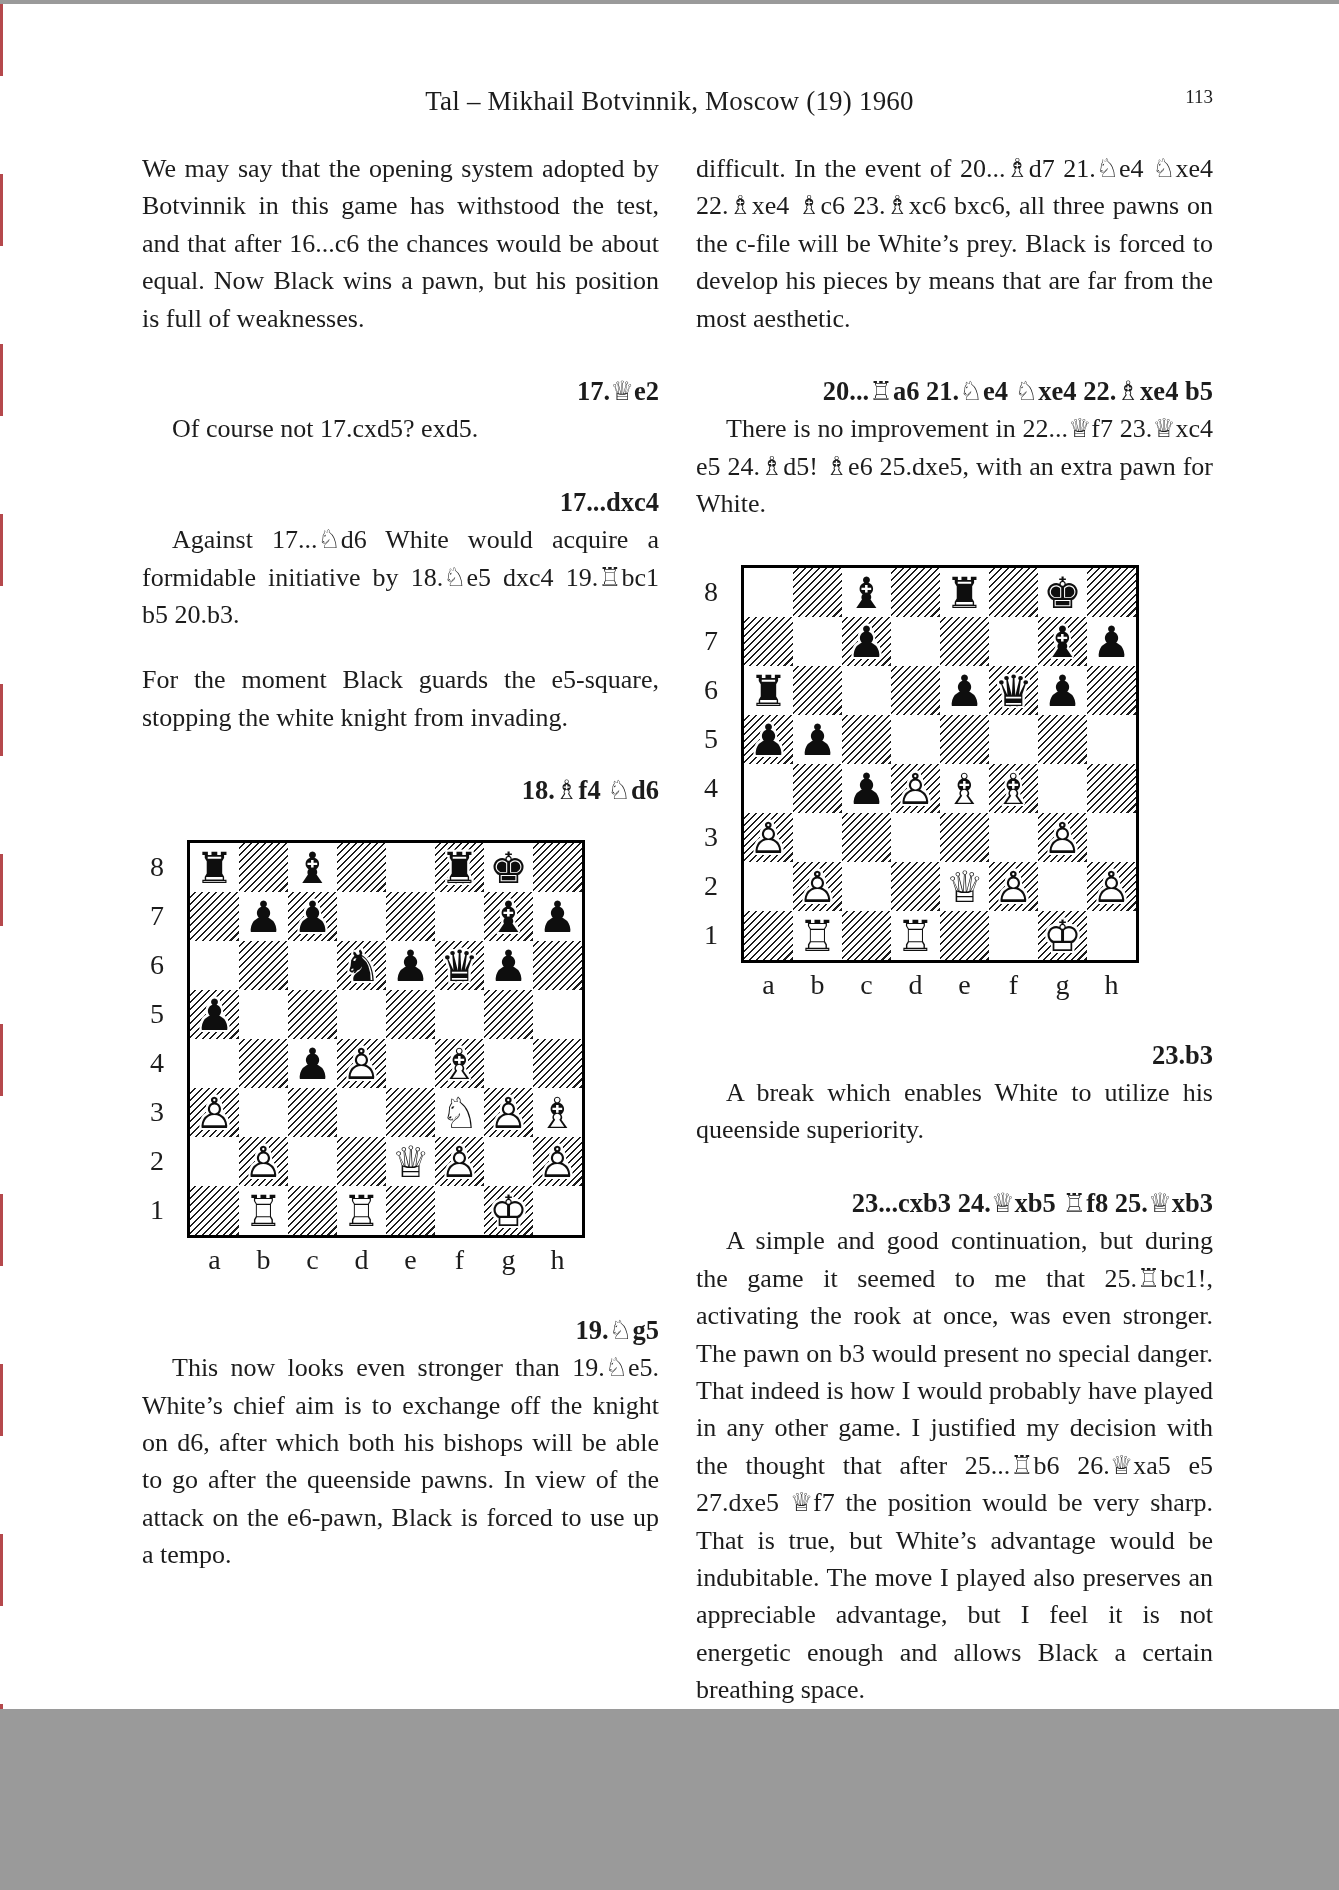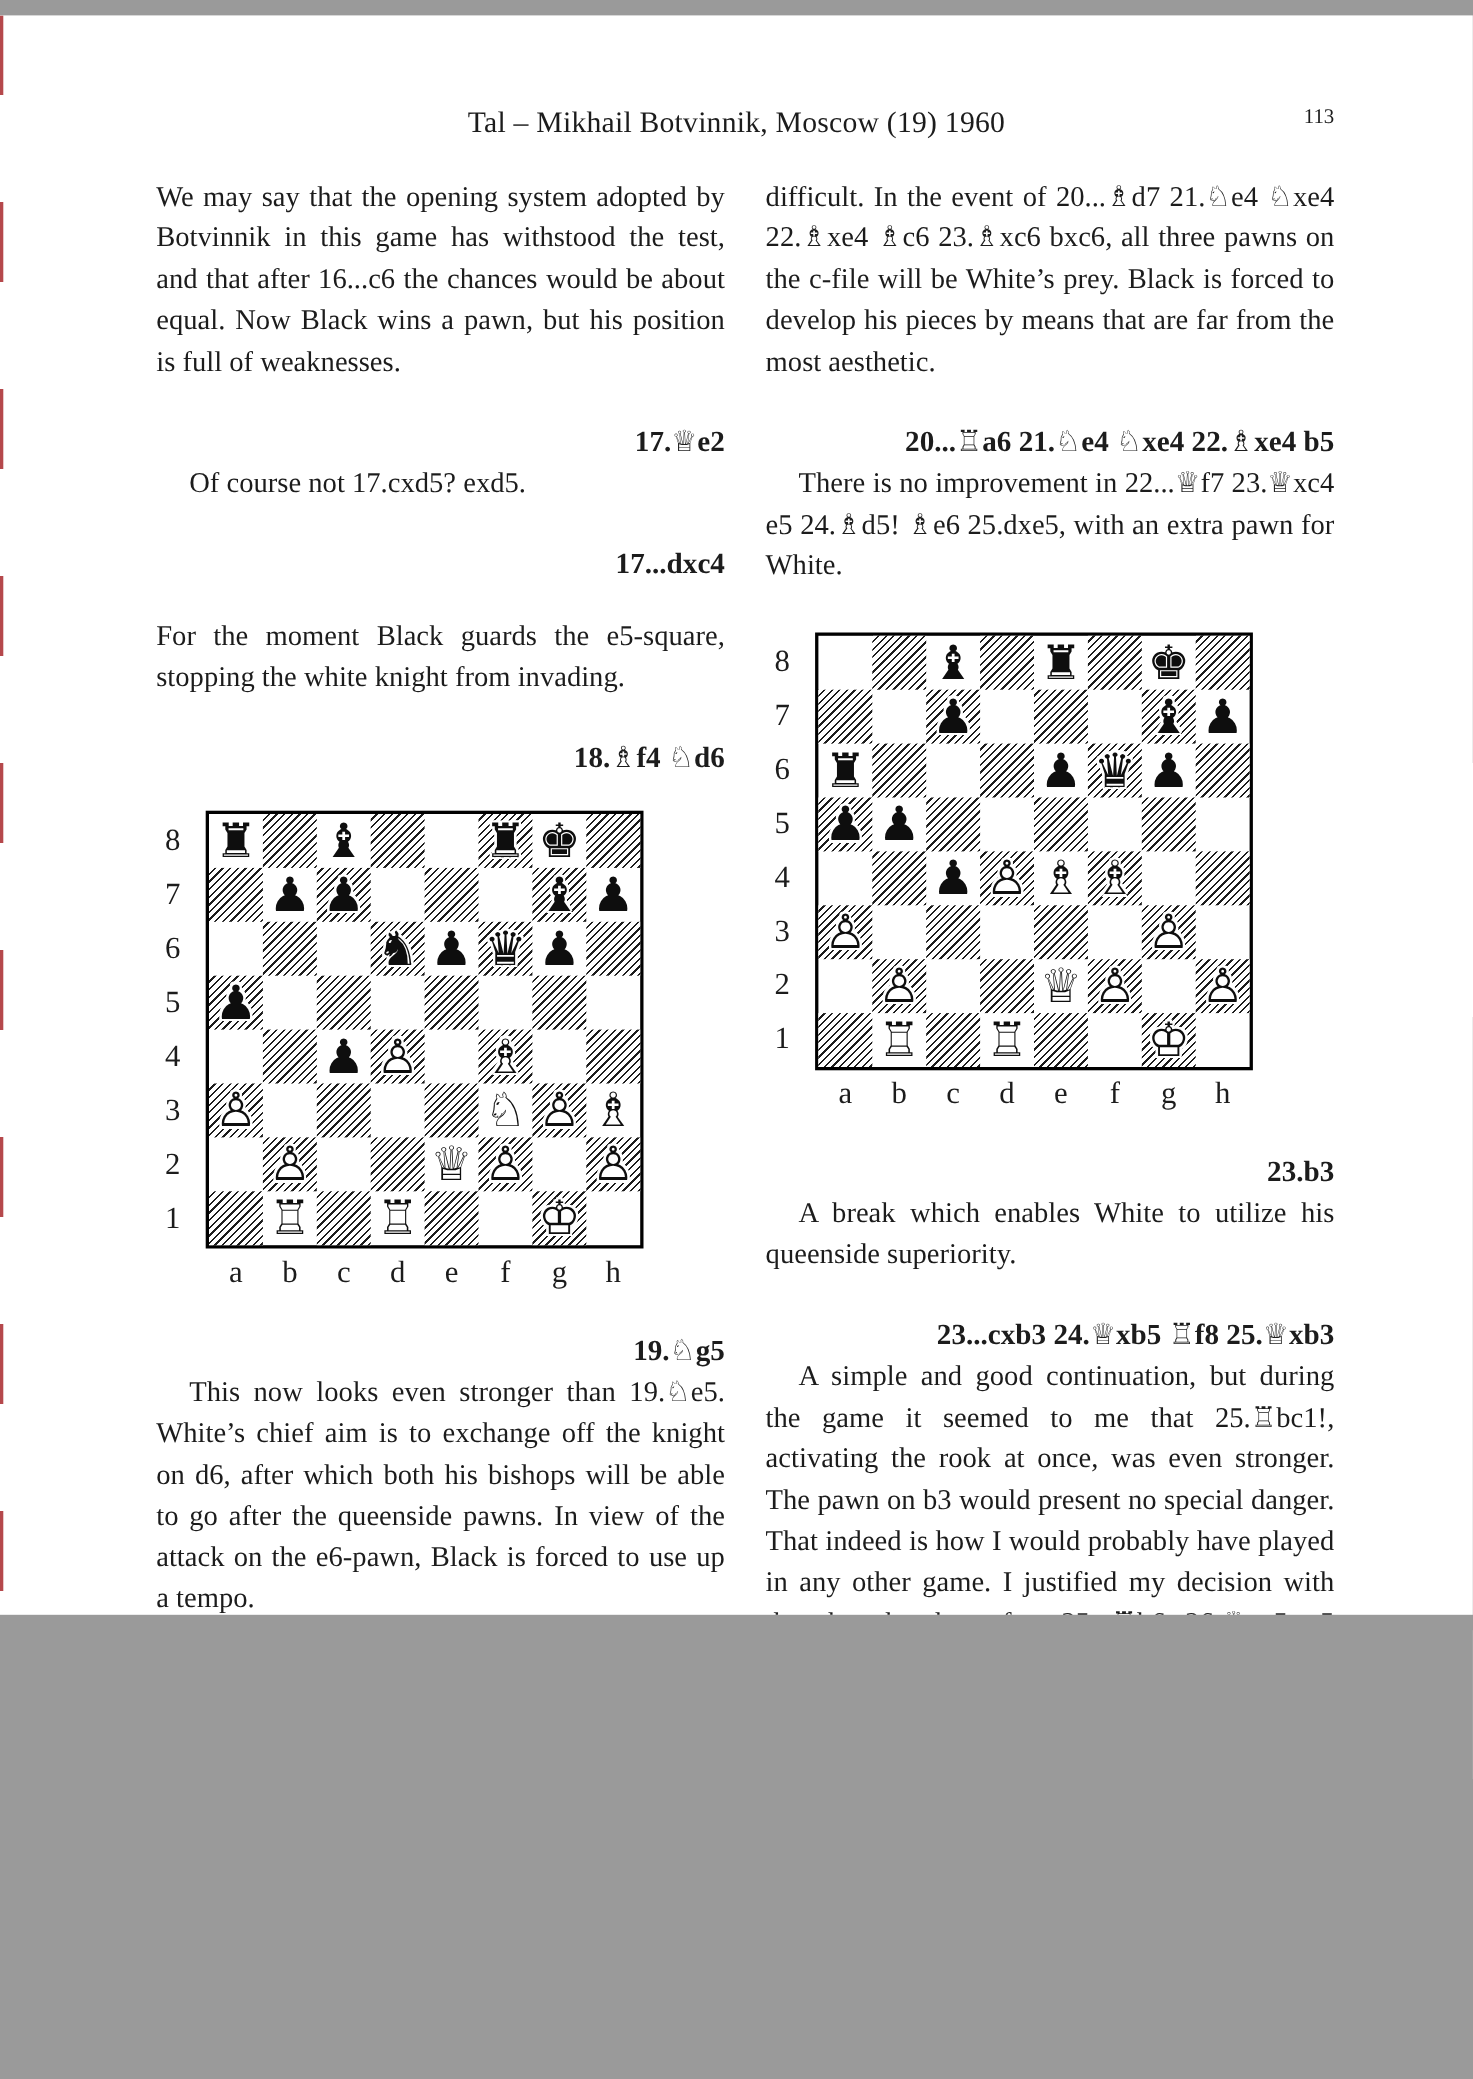--- a/index.html
+++ b/index.html
@@ -1,19 +1,19 @@
 <!DOCTYPE html>
 <html><head>
 <meta charset="utf-8">
 <style>
   html,body{margin:0;padding:0;background:#9a9a9a;}
   .page{
-    position:relative;width:1339px;height:1454px;background:#ffffff;
+    position:relative;width:1339px;height:1705px;background:#ffffff;
     font-family:"Liberation Serif","DejaVu Serif","DejaVu Sans",serif;
-    color:#1c1c1c;overflow:hidden;margin:14px auto;
+    color:#1c1c1c;overflow:hidden;margin:4px auto;
   }
   .scan-edge{
     position:absolute;left:0;top:0;width:3px;height:100%;
     background:repeating-linear-gradient(to bottom,
       #a8282c 0 72px, transparent 72px 170px);
     opacity:.85;
   }
   .running-head{position:absolute;top:82px;left:0;width:100%;text-align:center;font-size:27px;letter-spacing:.2px;}
   .page-number{position:absolute;top:82px;right:126px;font-size:19px;}
   .col{position:absolute;top:146px;width:517px;font-size:26px;line-height:37.4px;text-align:justify;}
@@ -60,20 +60,21 @@
 
 <div class="page">
   <div class="scan-edge"></div>
   <div class="running-head">Tal – Mikhail Botvinnik, Moscow (19) 1960</div>
   <div class="page-number">113</div>
   <div class="col col-left">
       <p class="para fig">We may say that the opening system adopted by Botvinnik in this game has withstood the test, and that after 16...c6 the chances would be about equal. Now Black wins a pawn, but his position is full of weaknesses.</p>
       <p class="move fig">17.♕e2</p>
       <p class="para fig indent">Of course not 17.cxd5? exd5.</p>
       <p class="move fig">17...dxc4</p>
+      <p class="para fig indent">Against 17...♘d6 White would acquire a formidable initiative by 18.♘e5 dxc4 19.♖bc1 b5 20.b3.</p>
       <p class="para fig spaced">For the moment Black guards the e5-square, stopping the white knight from invading.</p>
       <p class="move fig">18.♗f4 ♘d6</p>
       <div class="diagram">
         <div class="diagram-grid">
           <div class="rank-labels">
             <div class="rank-label">8</div>
             <div class="rank-label">7</div>
             <div class="rank-label">6</div>
             <div class="rank-label">5</div>
             <div class="rank-label">4</div>

